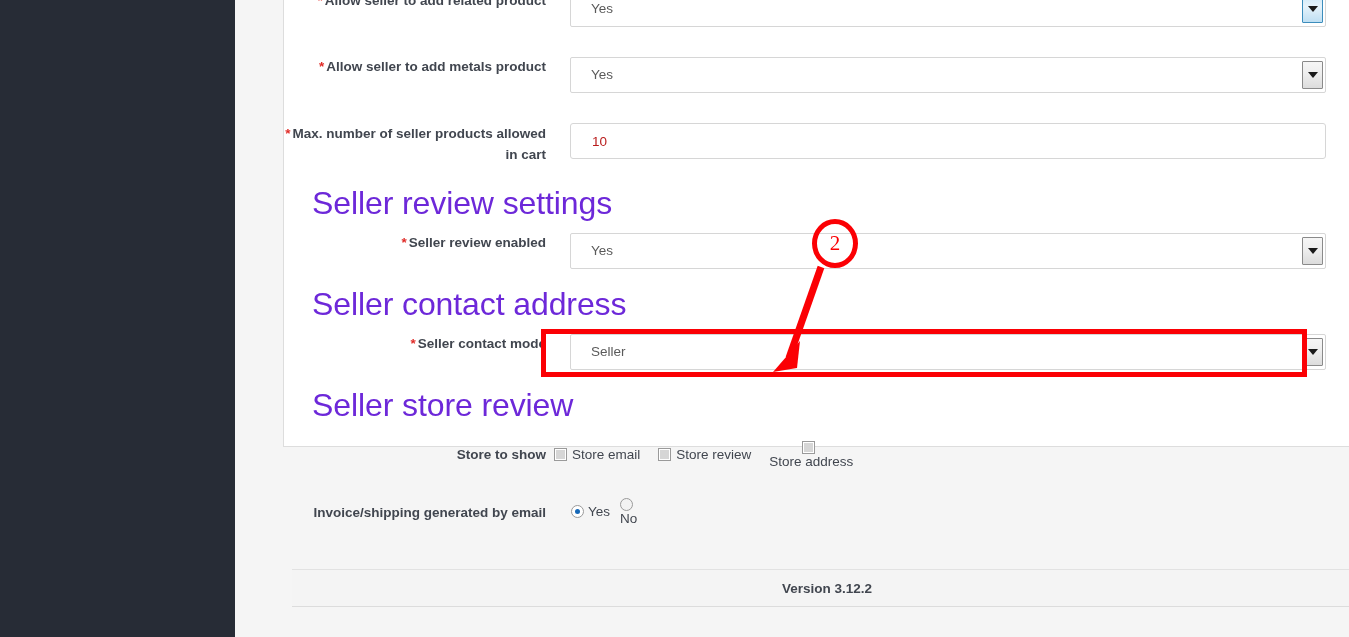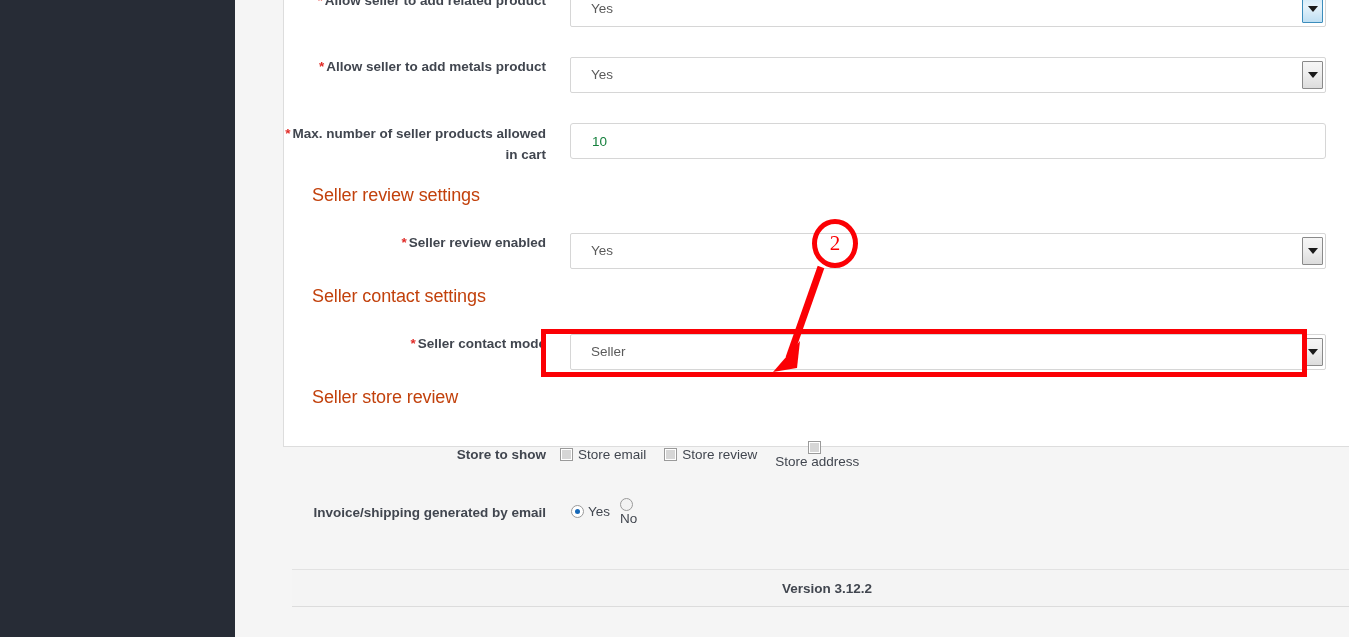--- a/index.html
+++ b/index.html
@@ -62,23 +62,23 @@
   }
   .row-control {
     position: absolute;
     left: 286px;
   }
 
   
   .section-title {
     position: absolute;
     left: 28px;
-    font-size: 18px;
+    font-size: 32px;
     font-weight: normal;
-    color: #c2410c;
+    color: #6d28d9;
     letter-spacing: -0.1px;
     white-space: nowrap;
   }
 
   
   .select-wrap {
     position: relative;
     width: 756px;
     height: 36px;
   }
@@ -124,21 +124,21 @@
 
   
   .text-input {
     width: 756px;
     height: 36px;
     border: 1px solid #d6d6d6;
     border-radius: 3px;
     background: #fff;
     font-family: "Liberation Sans", sans-serif;
     font-size: 13.5px;
-    color: #15803d;
+    color: #b91c1c;
     padding: 0 21px;
     outline: none;
   }
 
   
   .choice-group {
     display: flex;
     align-items: center;
     height: 19px;
   }
@@ -295,40 +295,40 @@
         </div>
         <div class="row-control">
           <div class="select-wrap">
             <div class="select-box"></div>
             <div class="select-text">Yes</div>
             <div class="select-arrow"></div>
           </div>
         </div>
       </div>
 
-      <div class="section-title" style="top:287px;">Seller contact settings</div>
+      <div class="section-title" style="top:287px;">Seller contact address</div>
 
       <div class="row" style="top:335px;">
         <div class="row-label">
           <span class="req">*</span><span>Seller contact mode</span>
         </div>
         <div class="row-control">
           <div class="select-wrap">
             <div class="select-box"></div>
             <div class="select-text">Seller</div>
             <div class="select-arrow"></div>
           </div>
         </div>
       </div>
 
       <div class="section-title" style="top:388px;">Seller store review</div>
 
       <div class="row" style="top:446px;">
         <div class="row-label">Store to show</div>
-        <div class="row-control" style="left:276px;">
+        <div class="row-control" style="left:270px;">
           <div class="choice-group">
             <label class="choice">
               <span class="cb"></span>
               <span class="choice-label">Store email</span>
             </label>
             <label class="choice">
               <span class="cb"></span>
               <span class="choice-label">Store review</span>
             </label>
             <label class="choice">

